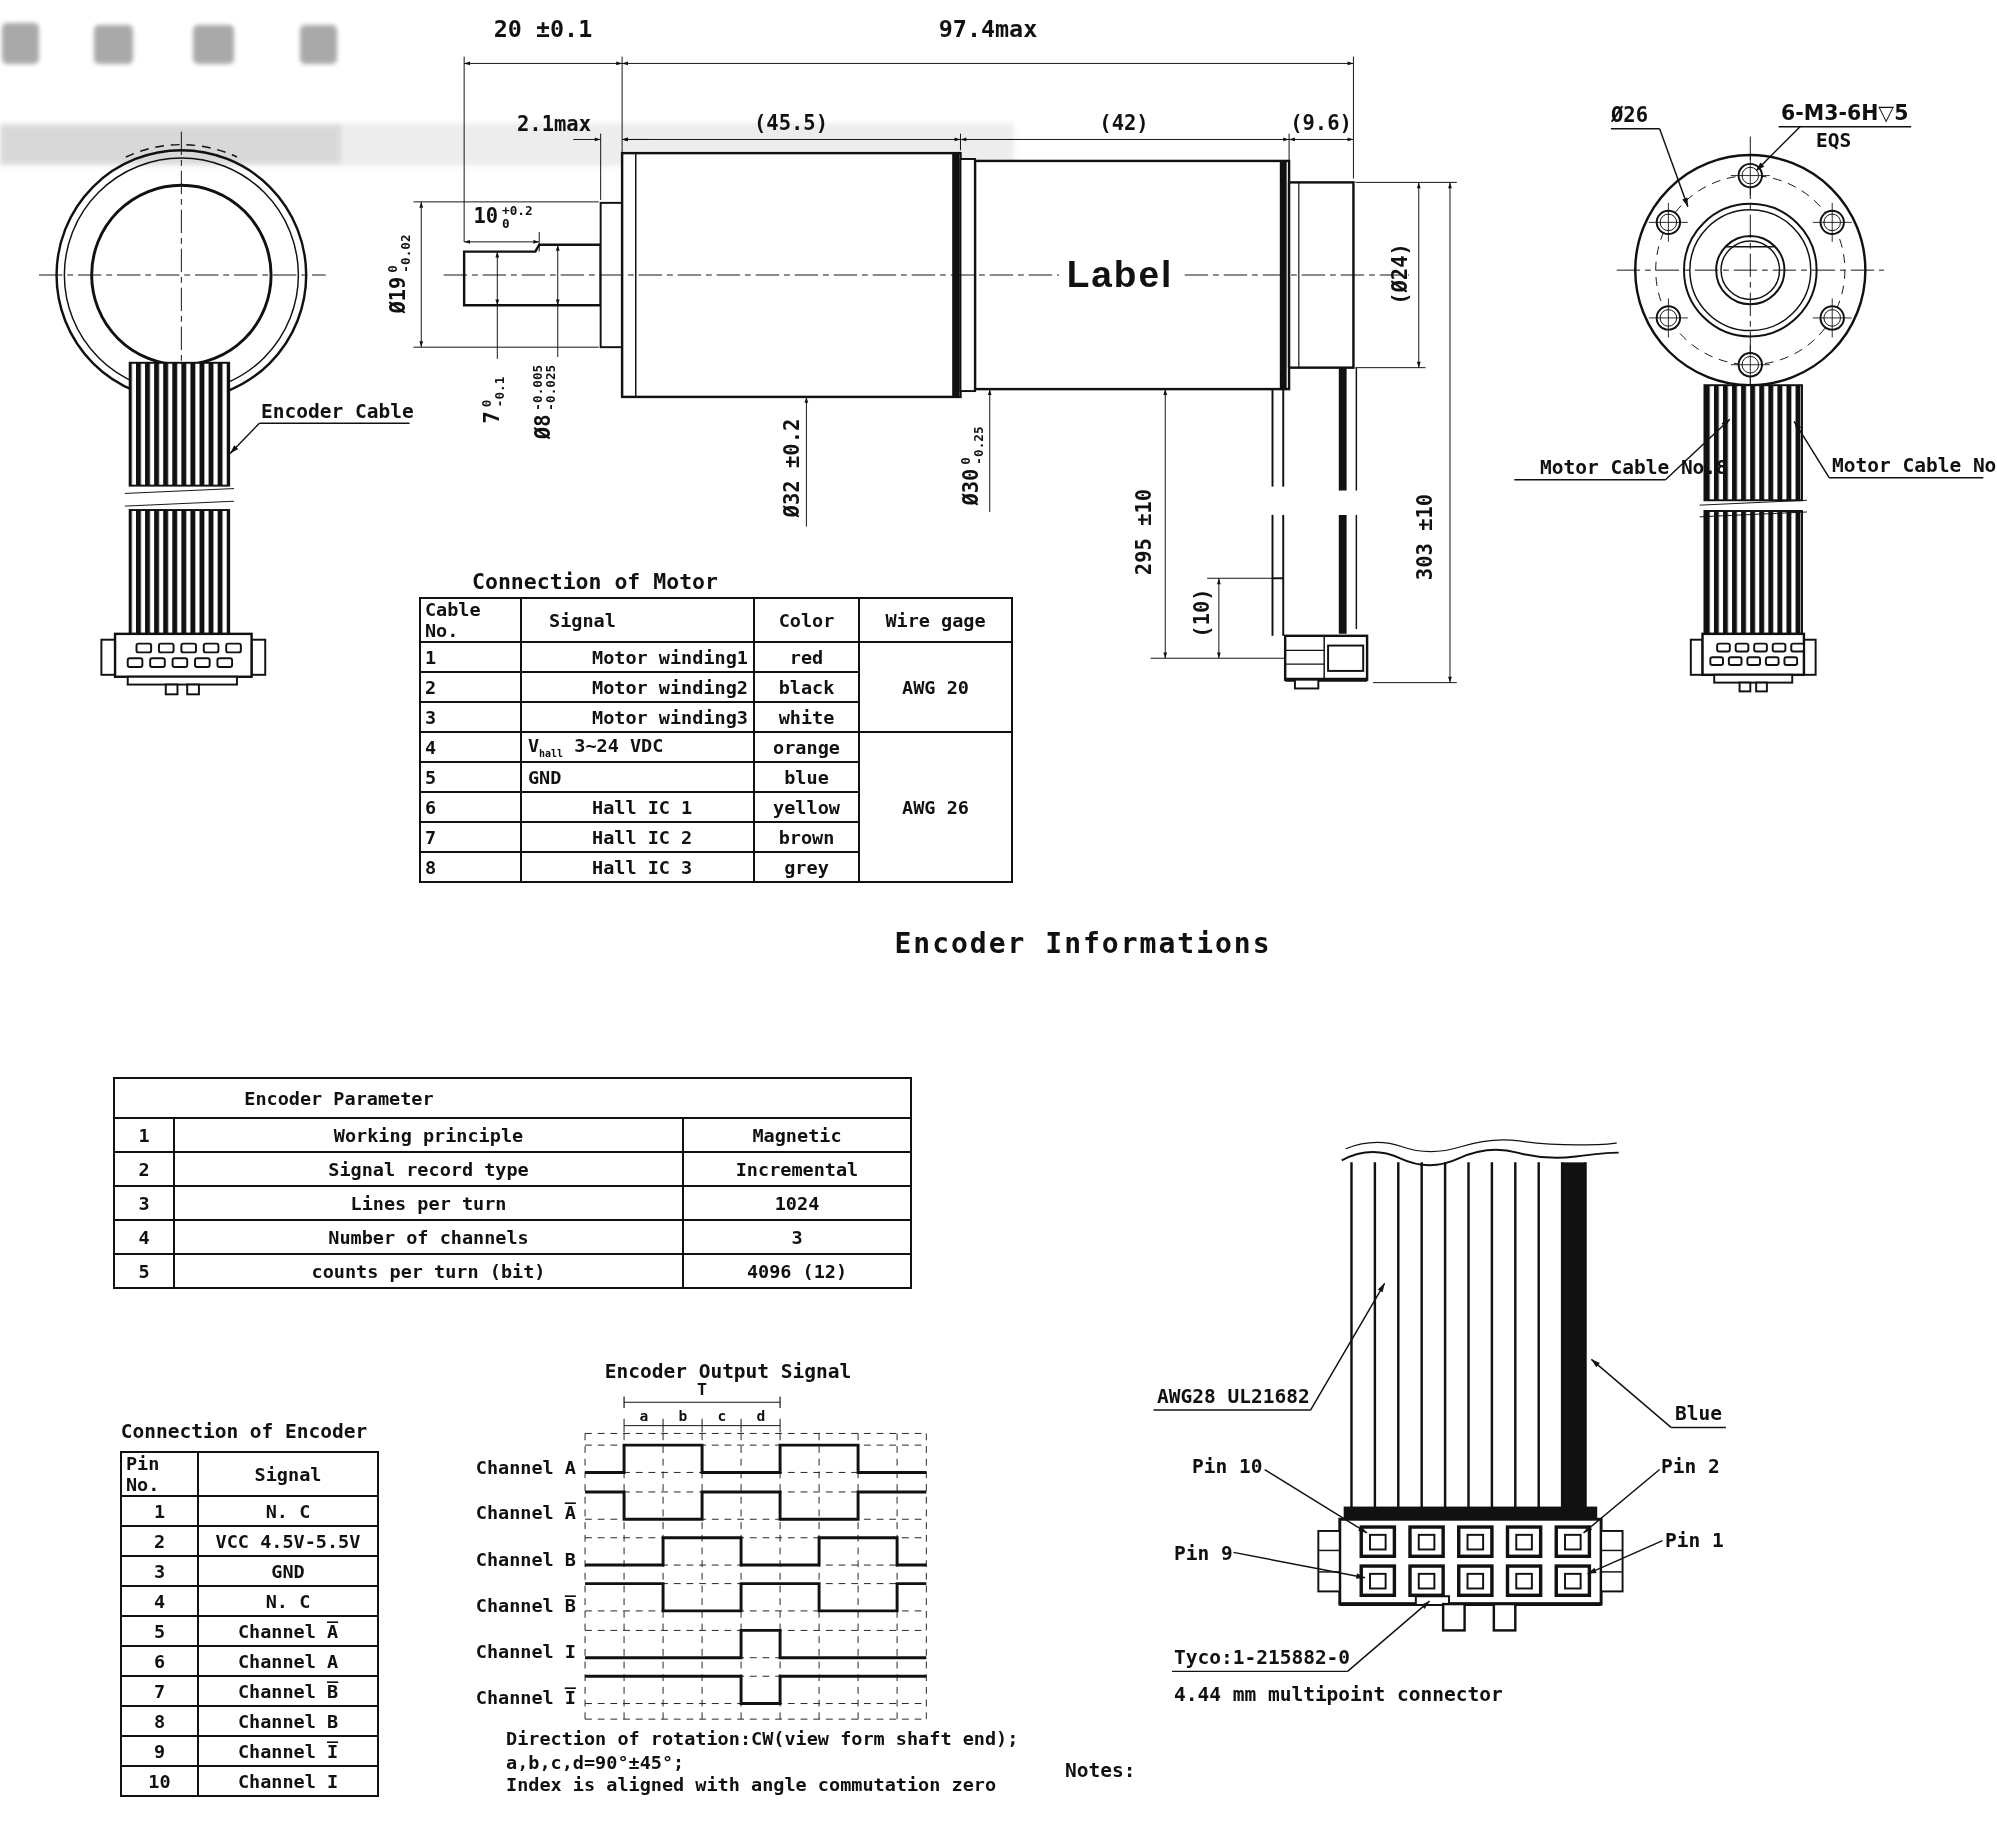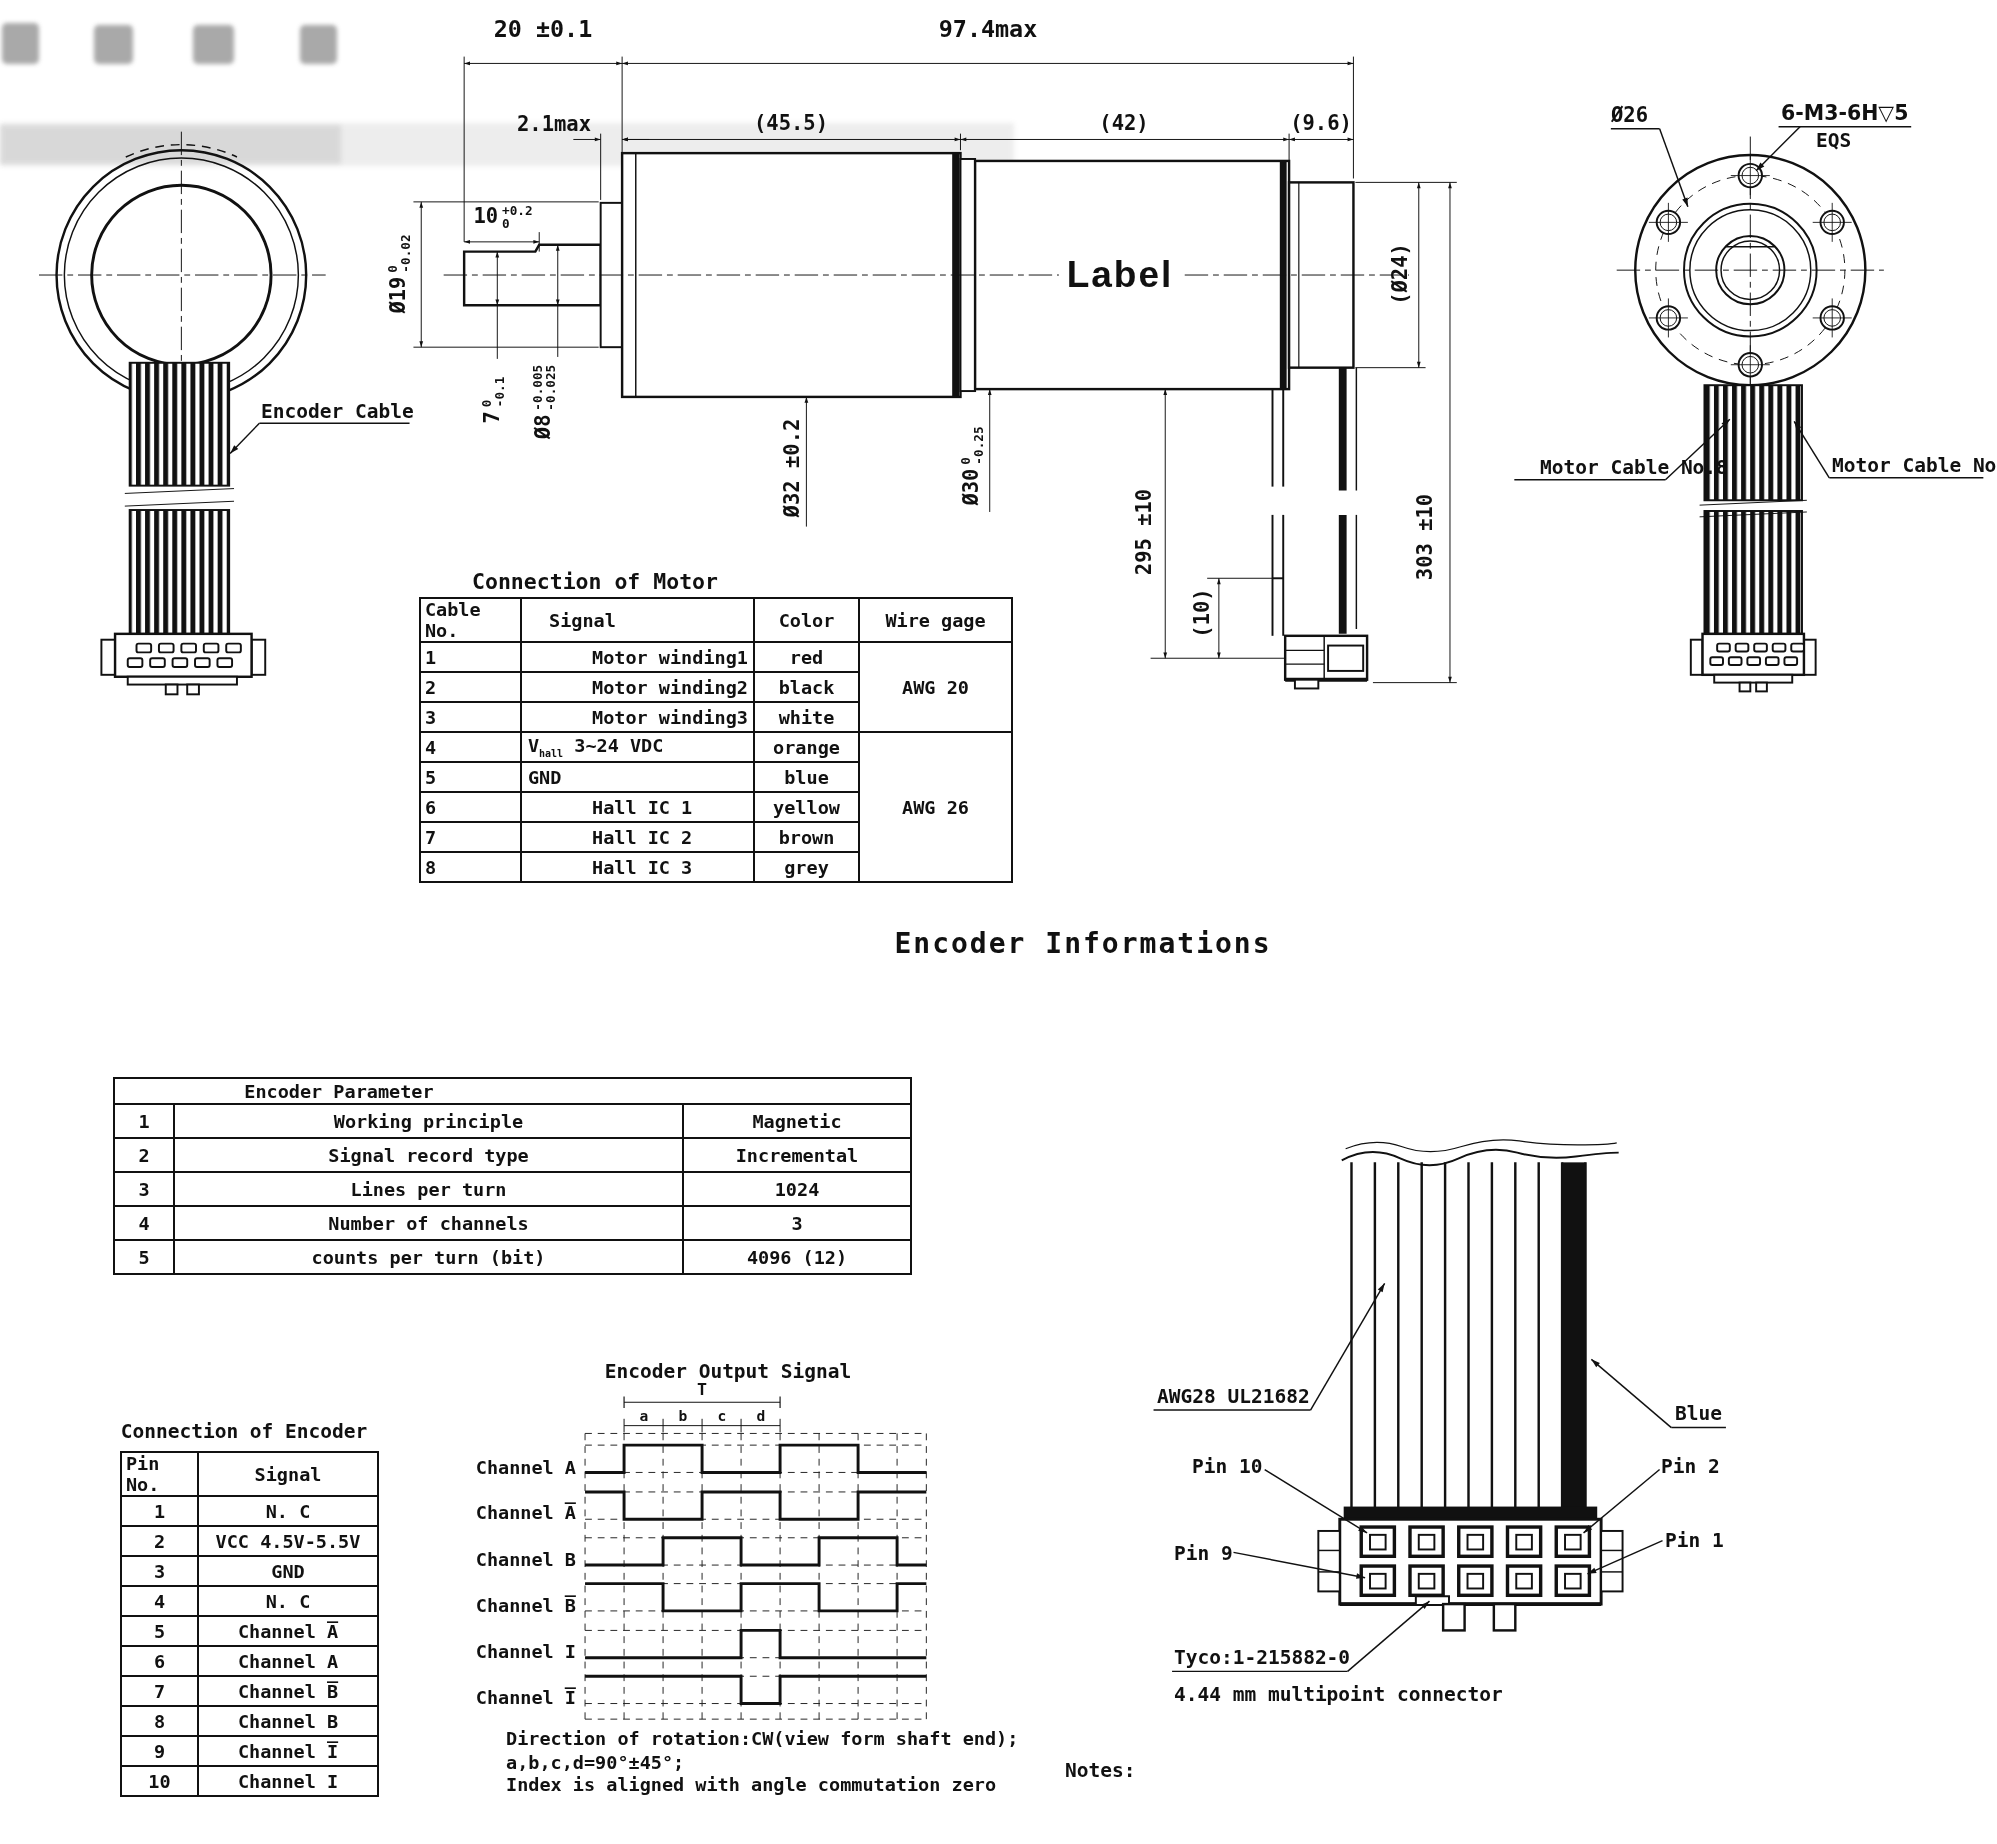--- a/index.html
+++ b/index.html
@@ -481,21 +481,21 @@
 
   <div class="lbl c heading" style="left:1083px;top:943px;">Encoder Informations</div>
 
   <table class="ttable" style="left:113px;top:1077px;width:798px;">
     <colgroup>
         <col style="width:60px">
         <col style="width:509px">
         <col style="width:228px">
       </colgroup>
     <tbody>
-        <tr style="height:26px;">
+        <tr style="height:40px;">
           <td class="tc" colspan="3" style="padding-right:351px;">Encoder Parameter</td>
         </tr>
     <tr style="height:34px;">
           <td class="tc">1</td>
           <td class="tc">Working principle</td>
           <td class="tc">Magnetic</td>
         </tr>
     <tr style="height:34px;">
           <td class="tc">2</td>
           <td class="tc">Signal record type</td>

